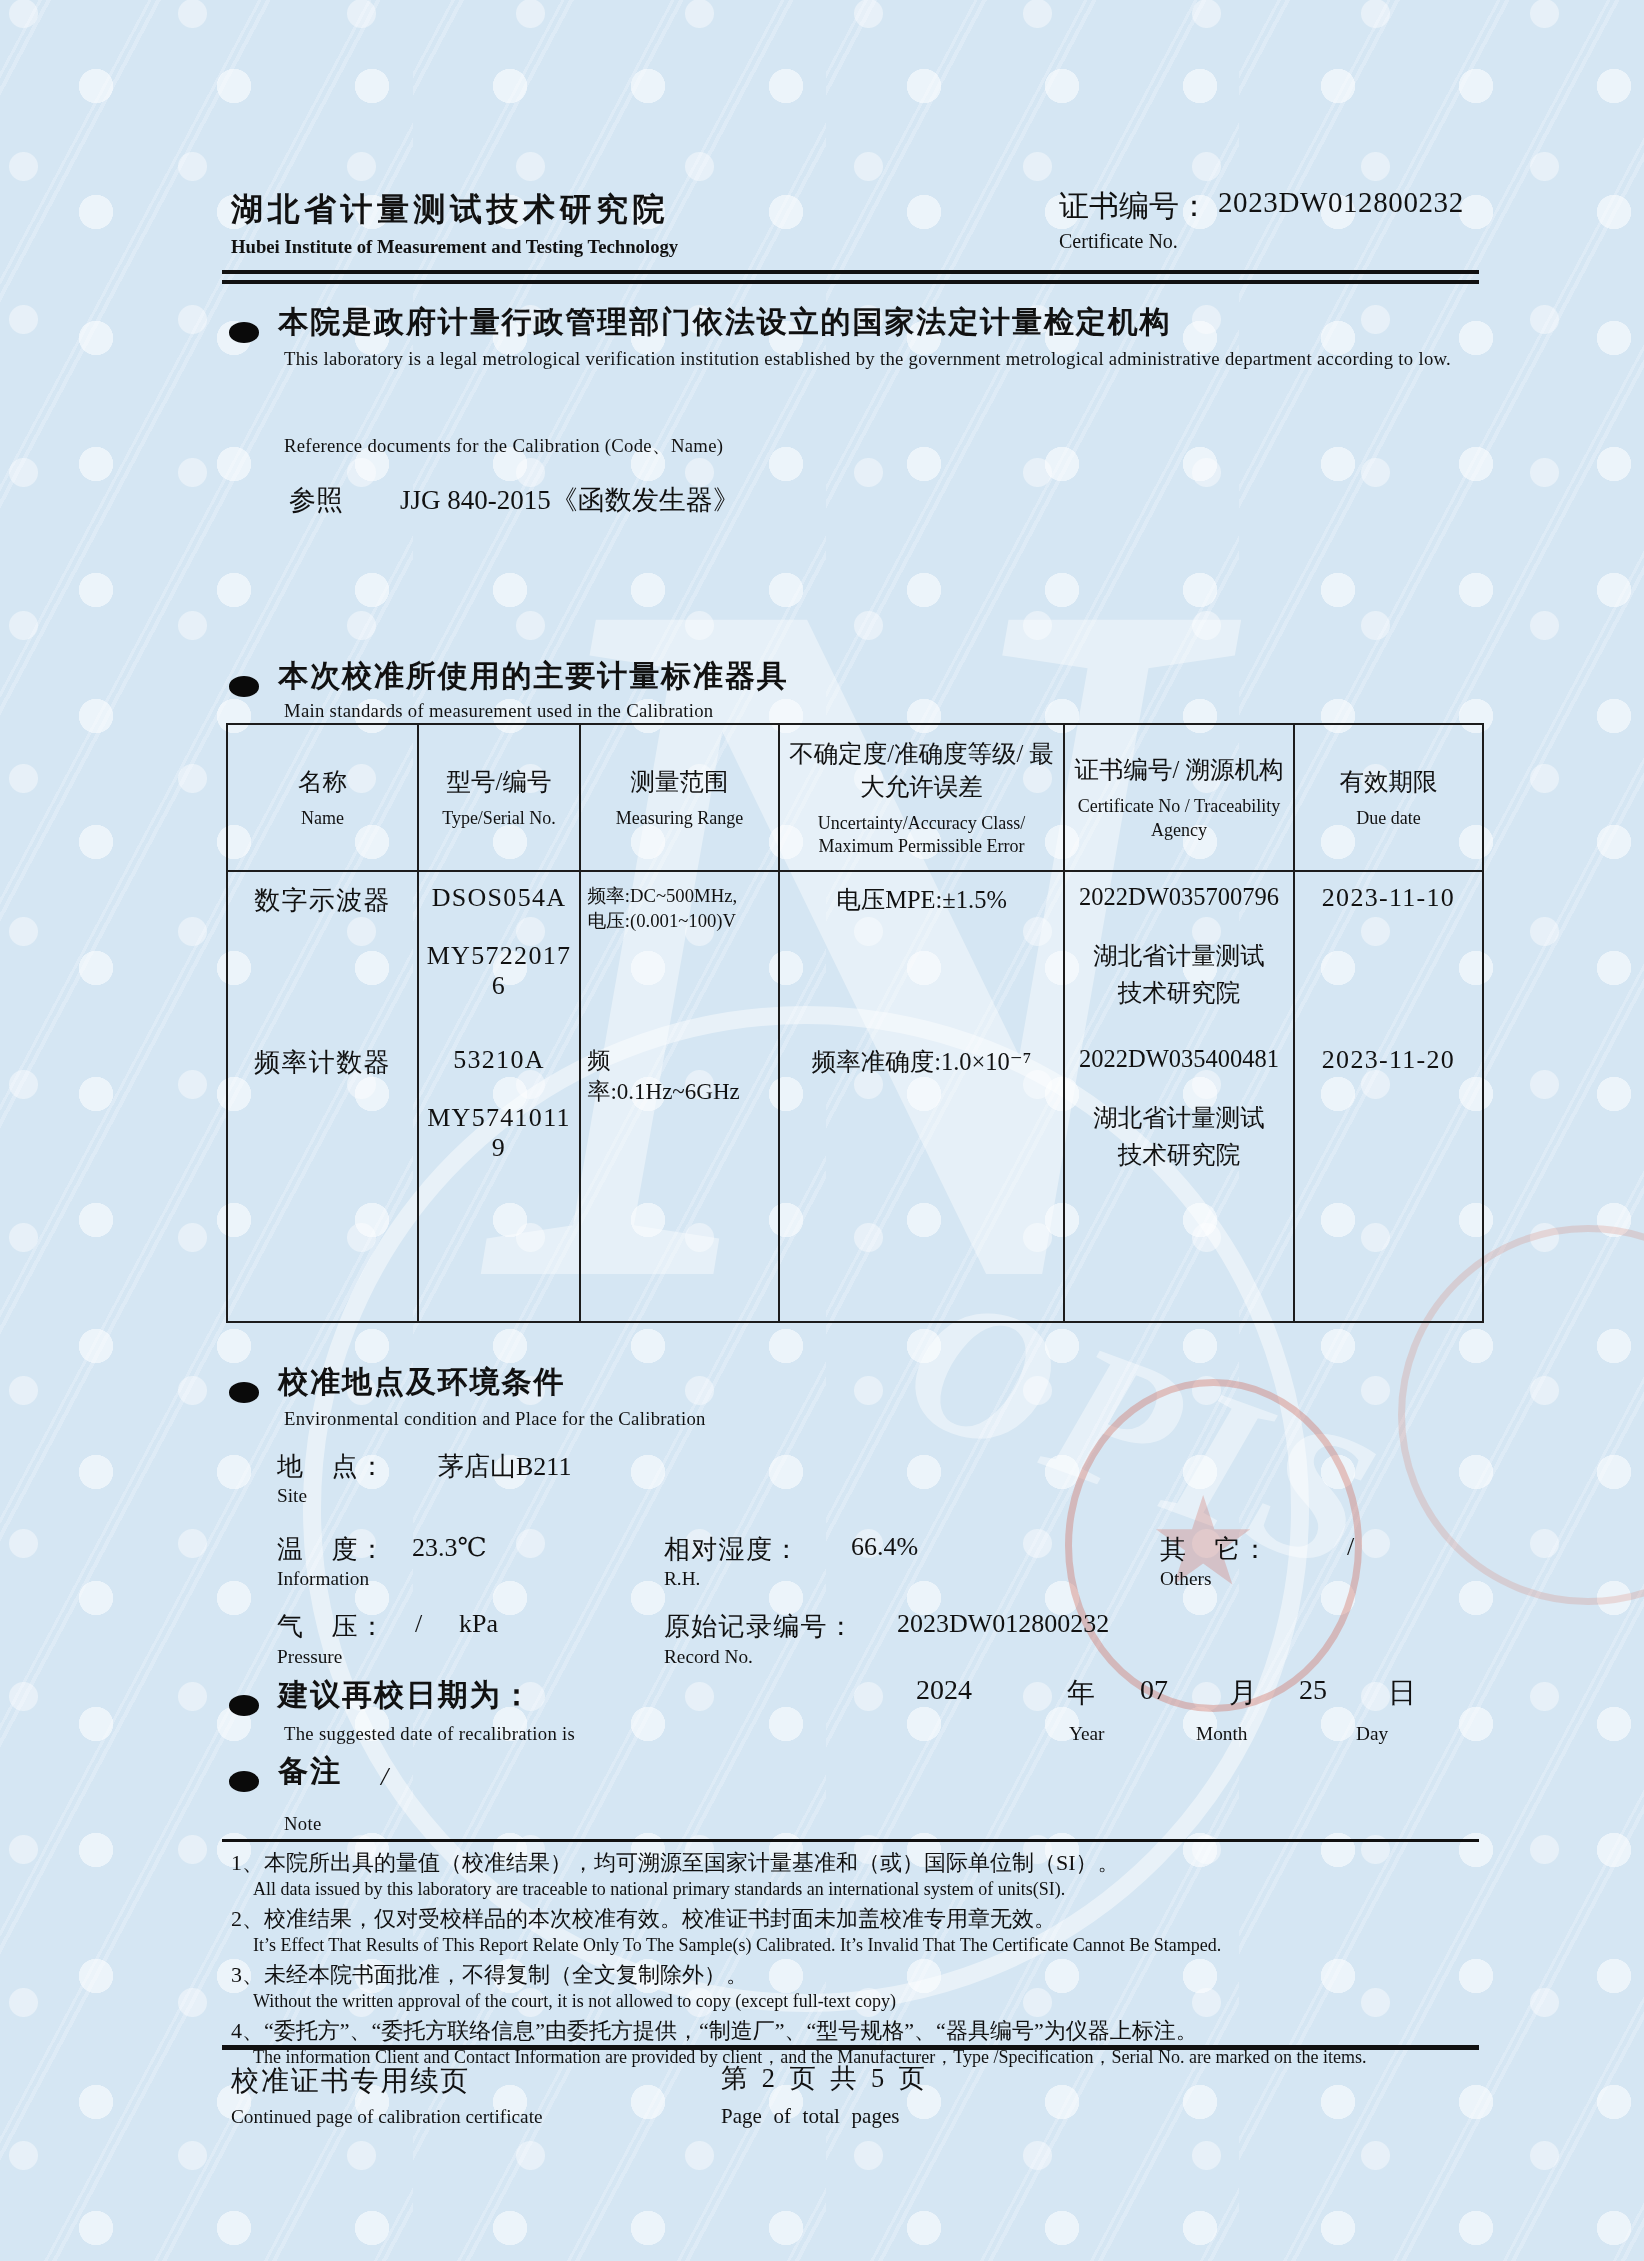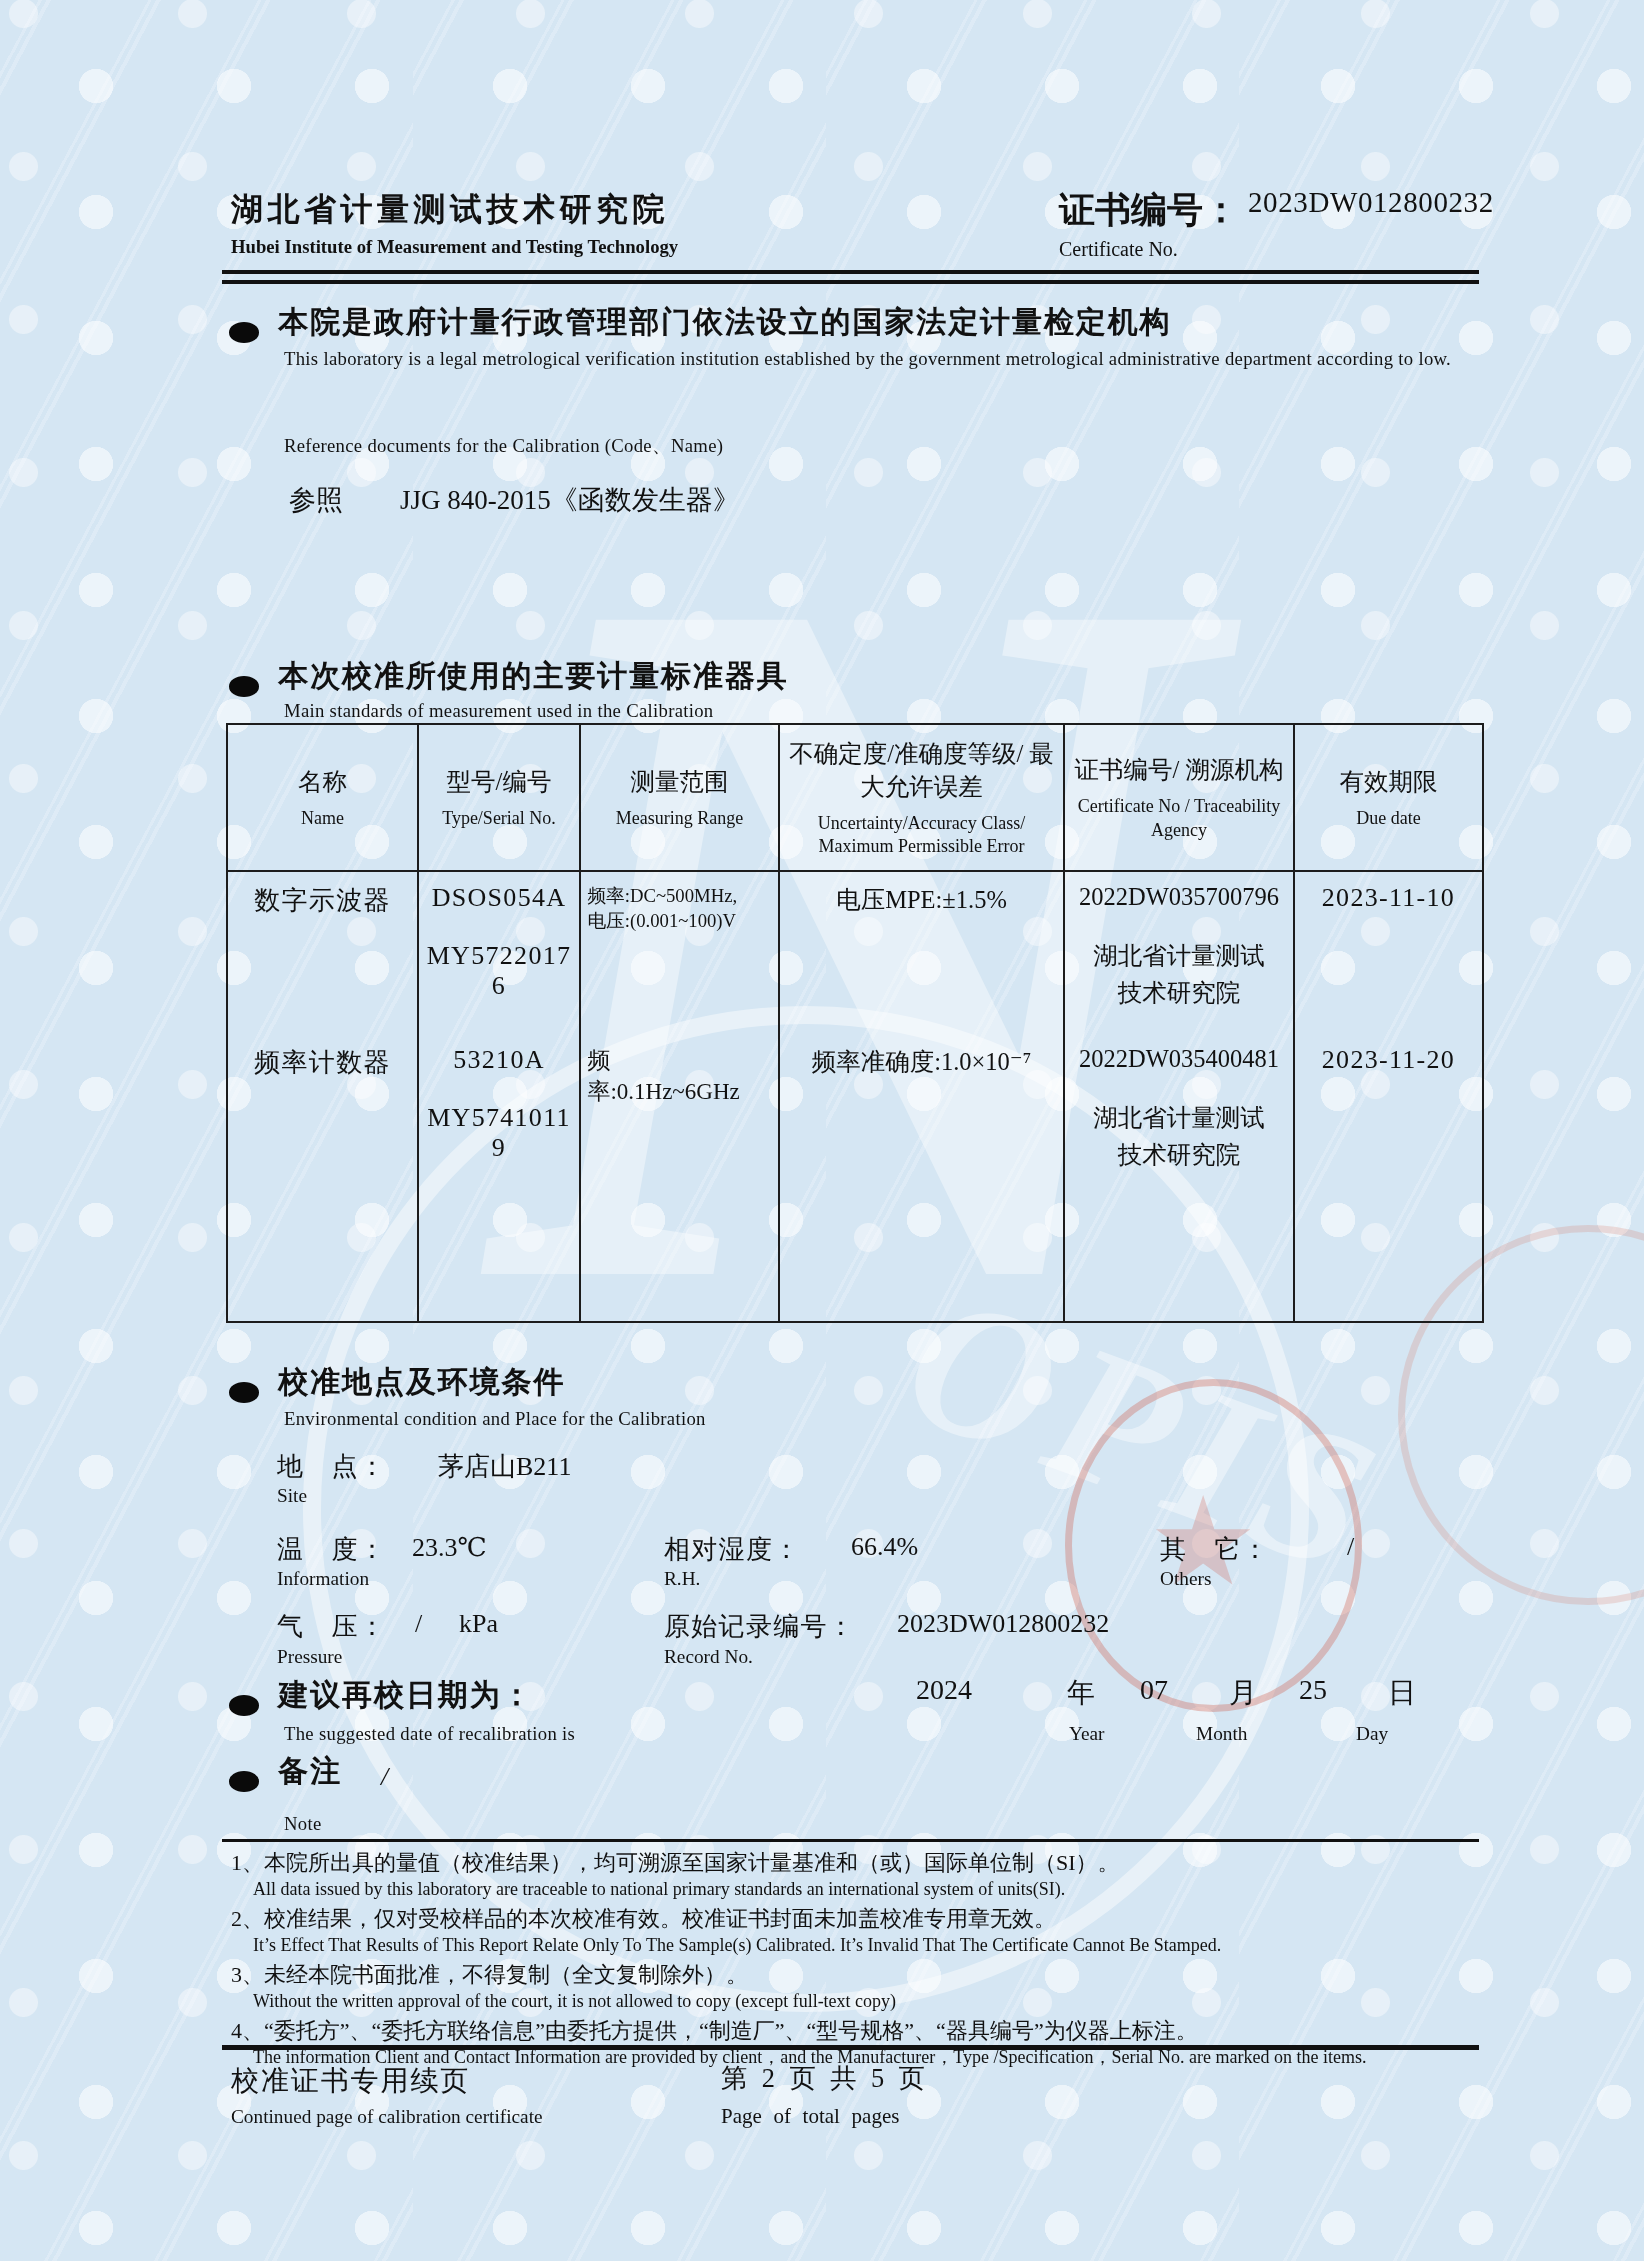--- a/index.html
+++ b/index.html
@@ -34,21 +34,21 @@
     border:7px solid rgba(207,90,72,.33); border-radius:50%; }
   .stamp-star { position:absolute; left:76px; top:84px; font-size:123px;
     color:rgba(207,90,72,.26); font-family:"DejaVu Sans",sans-serif; }
   .stamp-part { position:absolute; left:1398px; top:1225px; width:380px; height:380px;
     border:7.7px solid rgba(214,120,100,.22); border-radius:50%; }
 
   
   .inst-zh { font-size:32px; font-weight:bold; letter-spacing:4.5px; }
   .inst-en { font-size:18.7px; font-weight:bold; margin-top:3.9px; }
   .cert-line { display:flex; align-items:flex-start; }
-  .cert-label { font-size:36px; font-weight:bold; }
+  .cert-label { font-size:30px; font-weight:normal; }
   .cert-no { font-size:29px; margin-left:9px; letter-spacing:0.6px; }
   .cert-en { font-size:20px; margin-top:2.6px; }
   .rule-double { border-top:4.5px solid #111; border-bottom:4.5px solid #111; height:14px; }
 
   .sec { display:flex; align-items:flex-end; }
   .bullet { width:30px; height:20.6px; background:#0a0a0a; border-radius:50%; margin-right:19.3px; flex:0 0 auto; }
   .sec-zh { font-size:30px; font-weight:bold; letter-spacing:1.9px; }
   .sec-en { font-size:18.7px; letter-spacing:0.3px; }
   .ref-line { font-size:27px; }
   .ref-text { margin-left:57px; }

